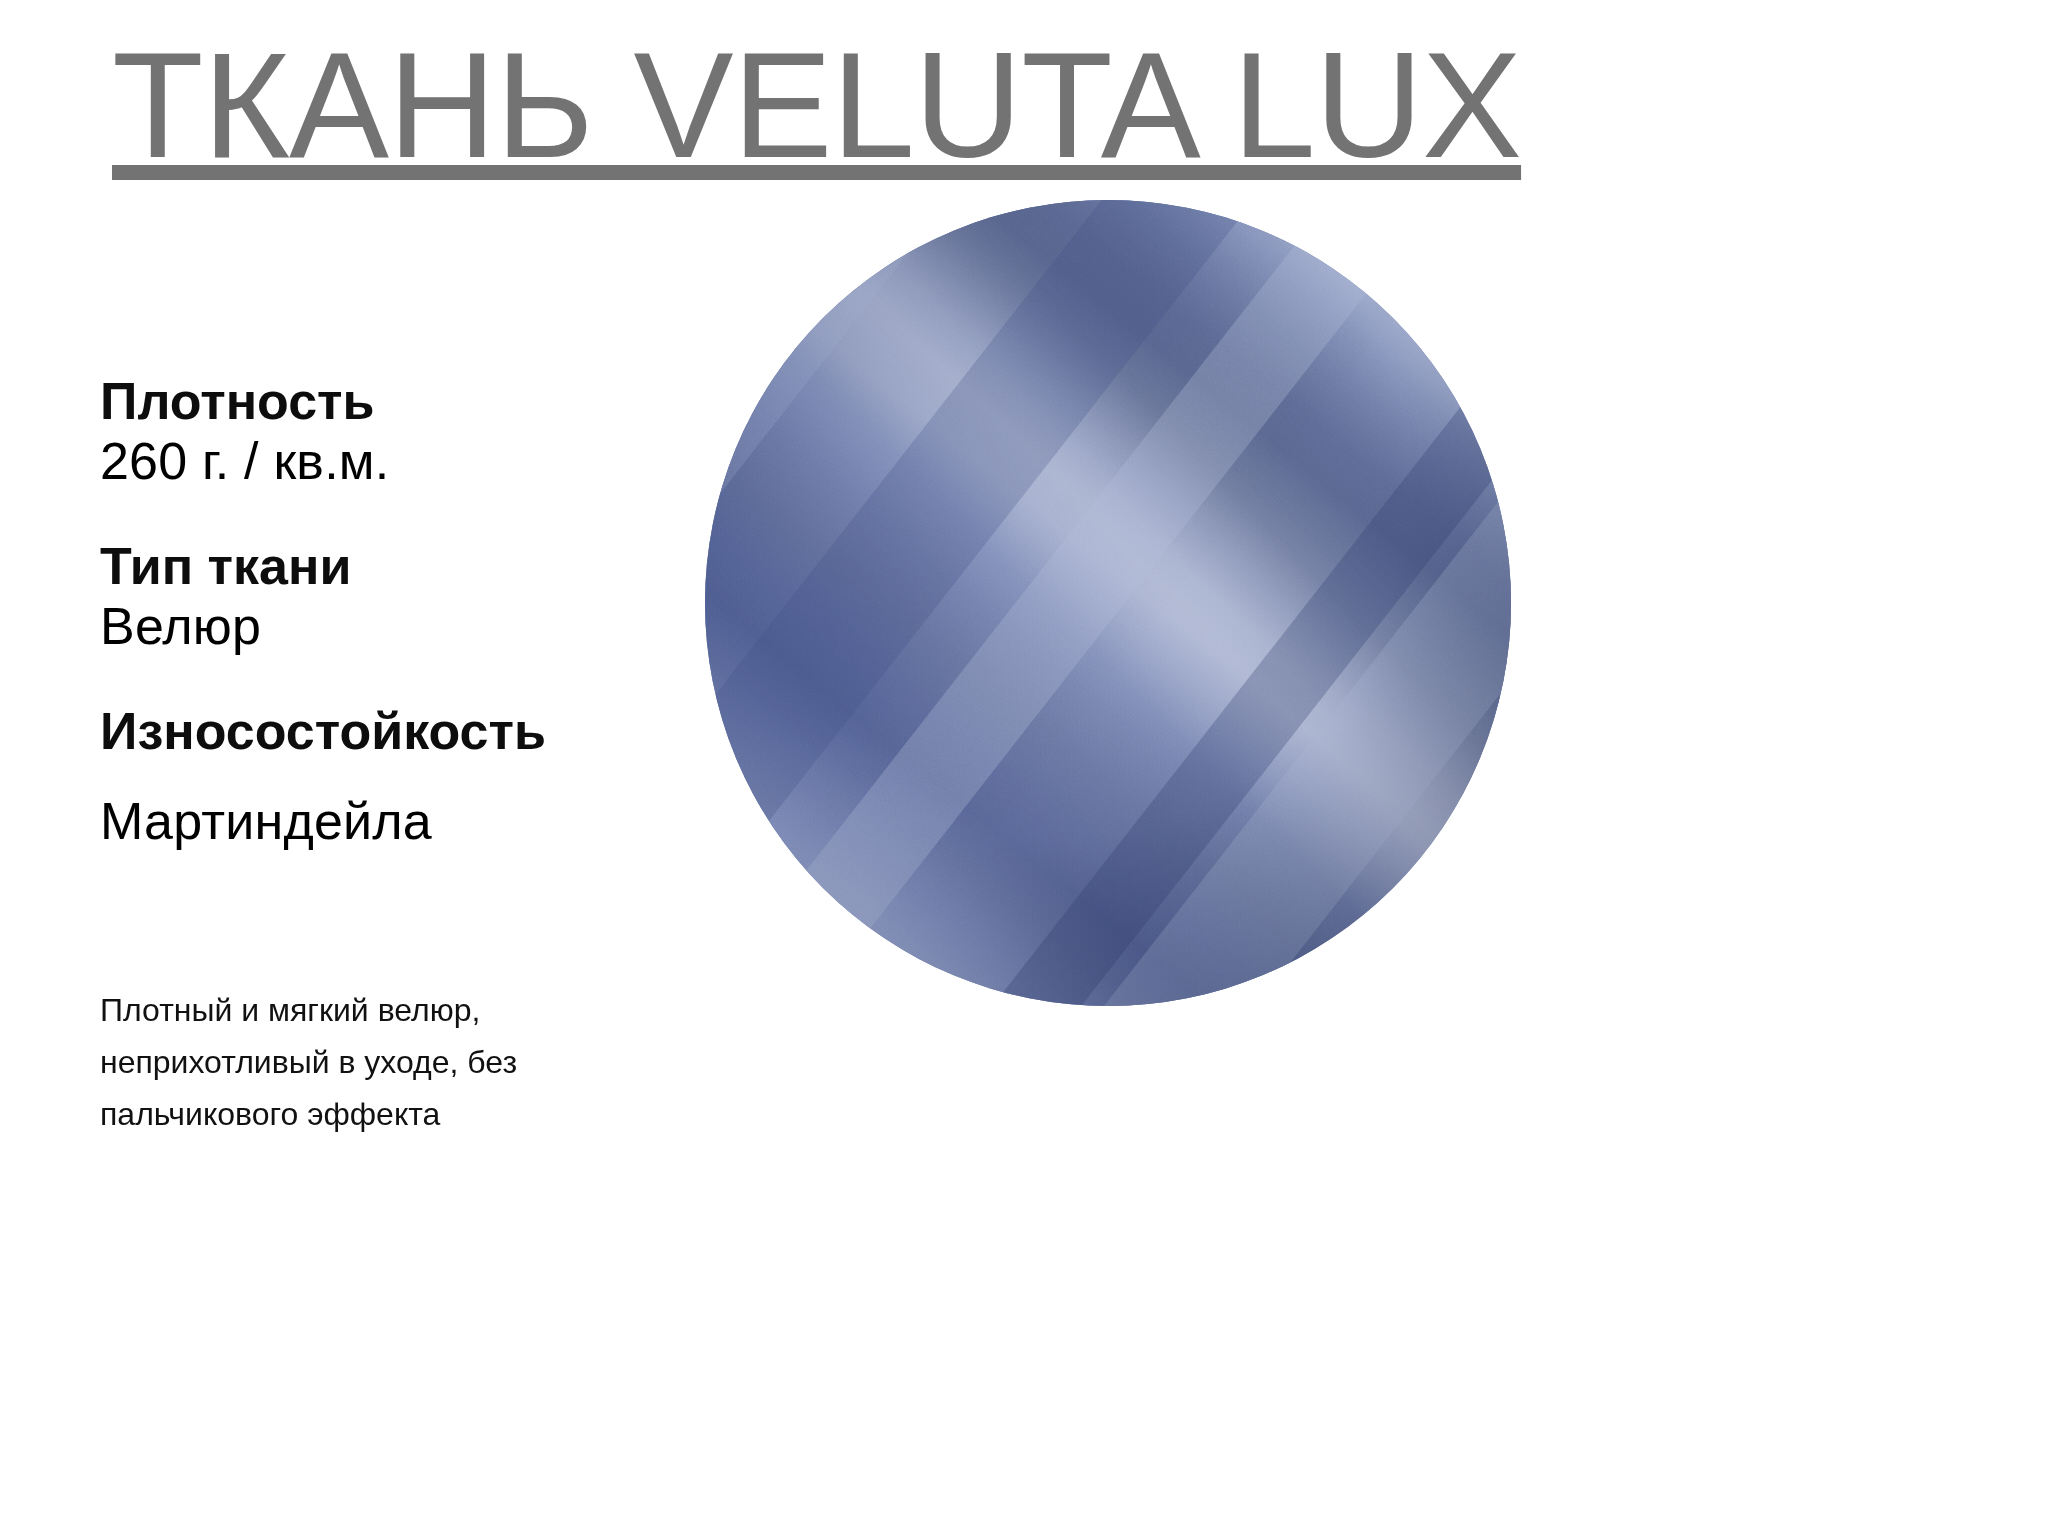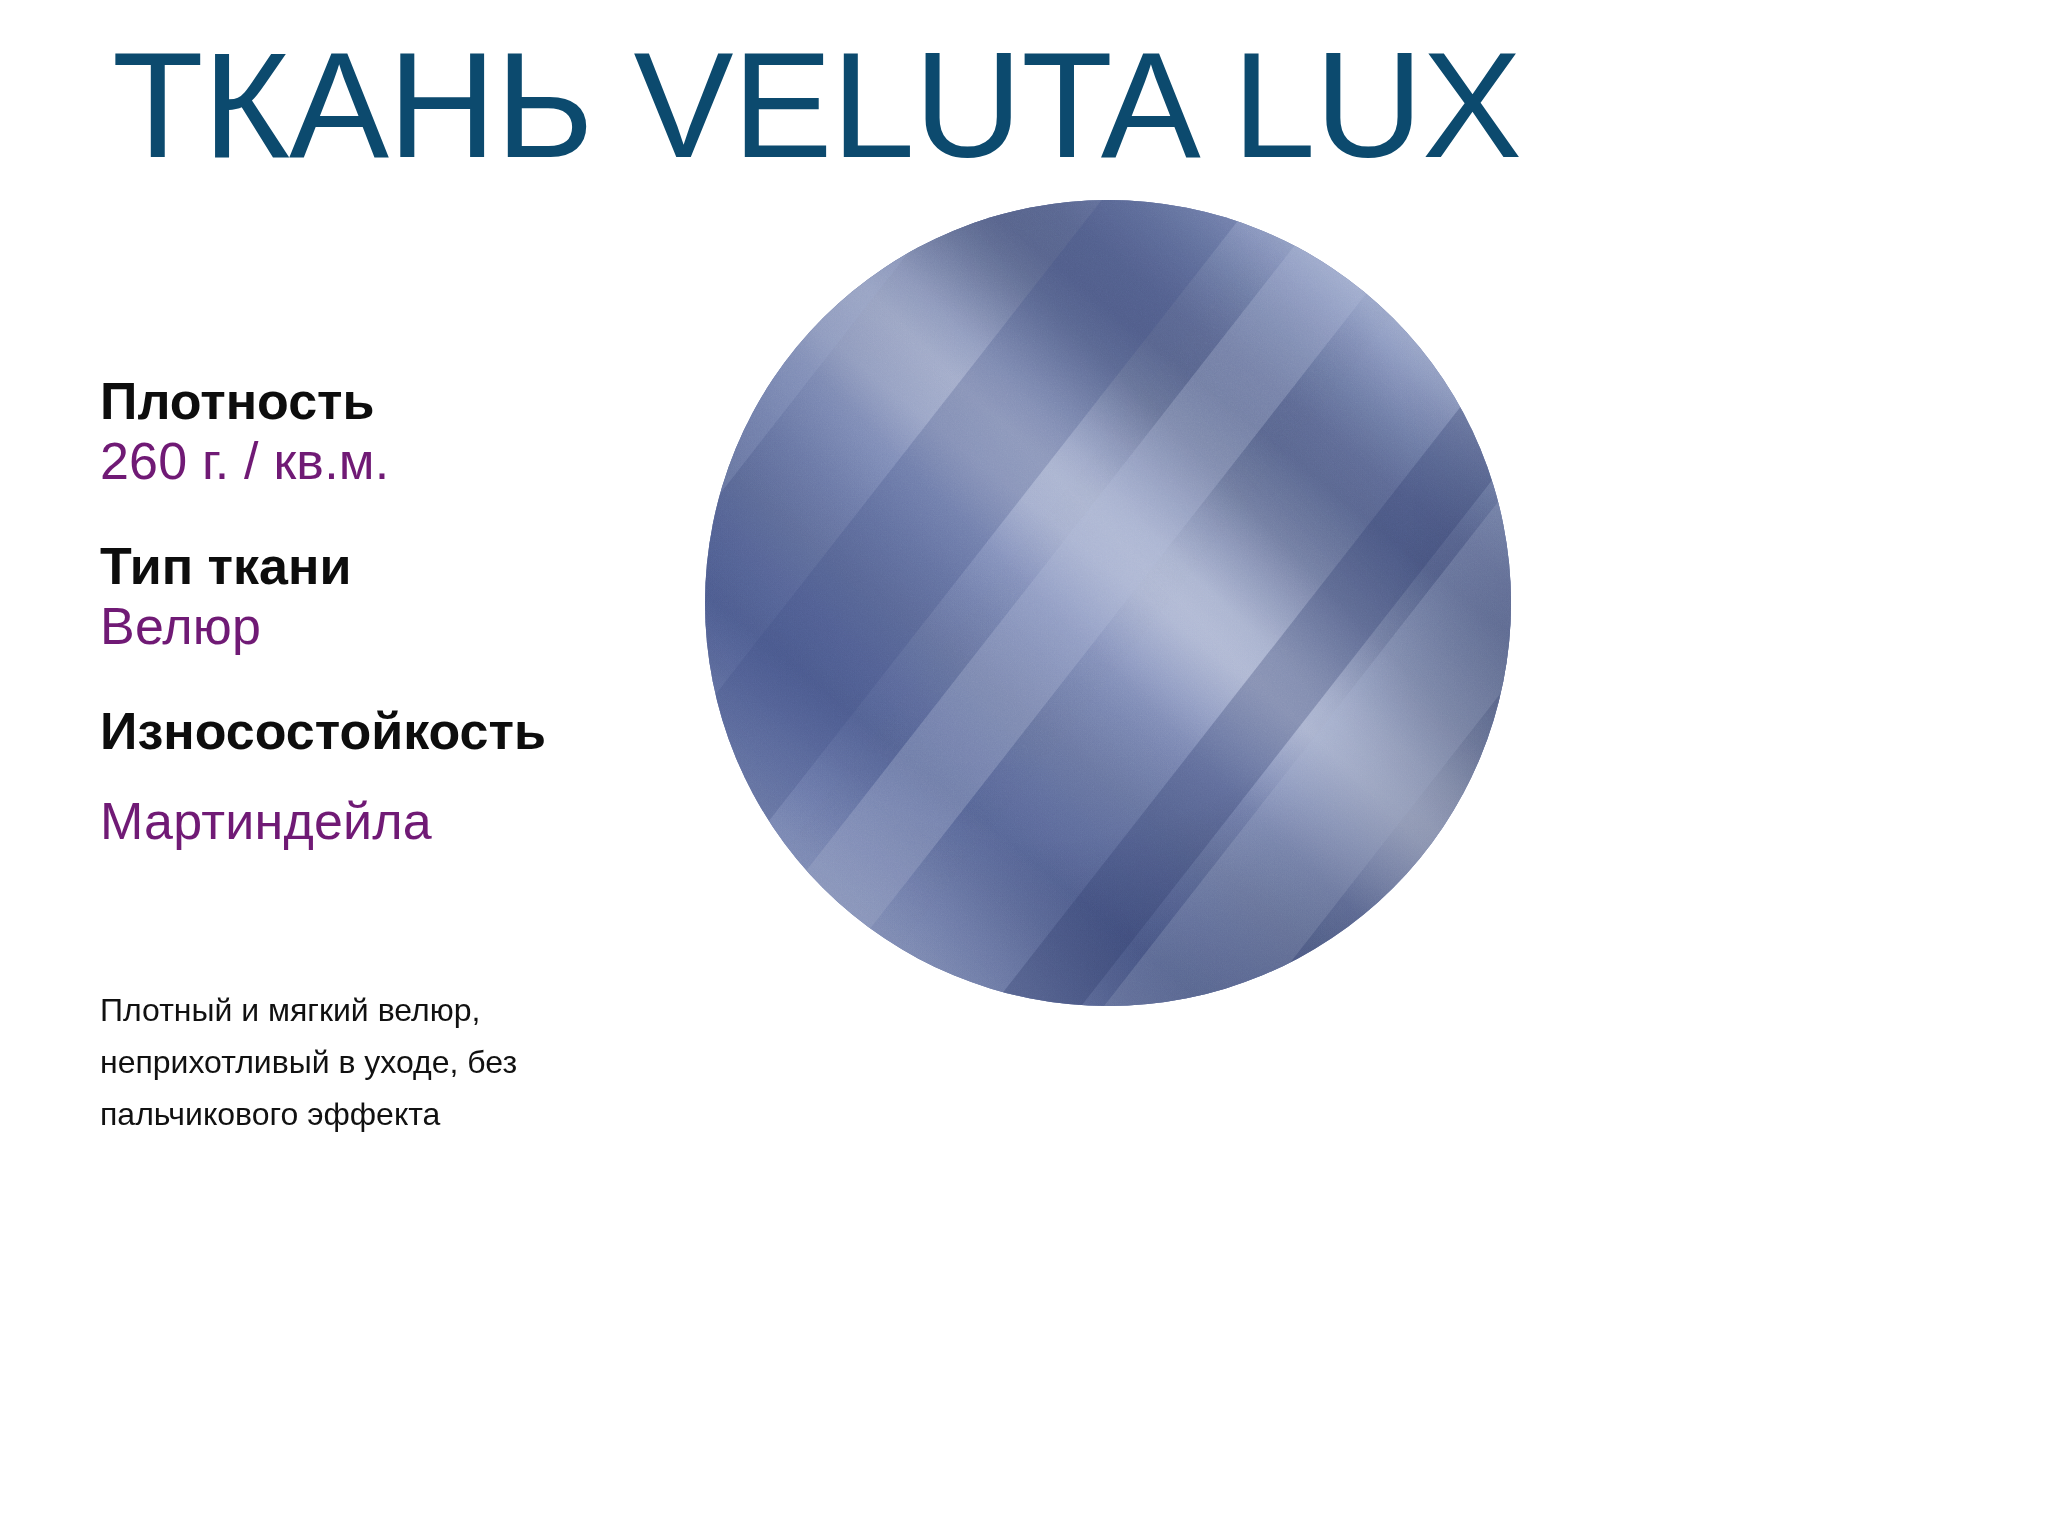--- a/index.html
+++ b/index.html
@@ -14,22 +14,23 @@
 
   
   .page-title{
     position:absolute;
     left:112px;
     top:30px;
     font-size:150px;
     line-height:1.0;
     font-weight:300;
     letter-spacing:-1px;
-    color:#0c4a6e;
+    color:#737373;
     white-space:nowrap;
+    text-decoration:underline;
   }
 
   
   .spec-column{
     position:absolute;
     left:100px;
     top:355px;
     width:850px;
   }
   .spec-block{ margin-bottom:46px;margin-top:17px; }
@@ -37,21 +38,21 @@
     font-size:52px;
     line-height:1.13;
     font-weight:600;
     color:#0d0d0d;
     letter-spacing:0px;
   }
   .spec-value{
     font-size:52px;
     line-height:1.16;
     font-weight:300;
-    color:#701a75;
+    color:#000000;
     letter-spacing:0.2px;
   }
   .spec-value.second-line{
     margin-top:30px;
   }
 
   .description{
     position:absolute;
     left:100px;
     top:985px;

